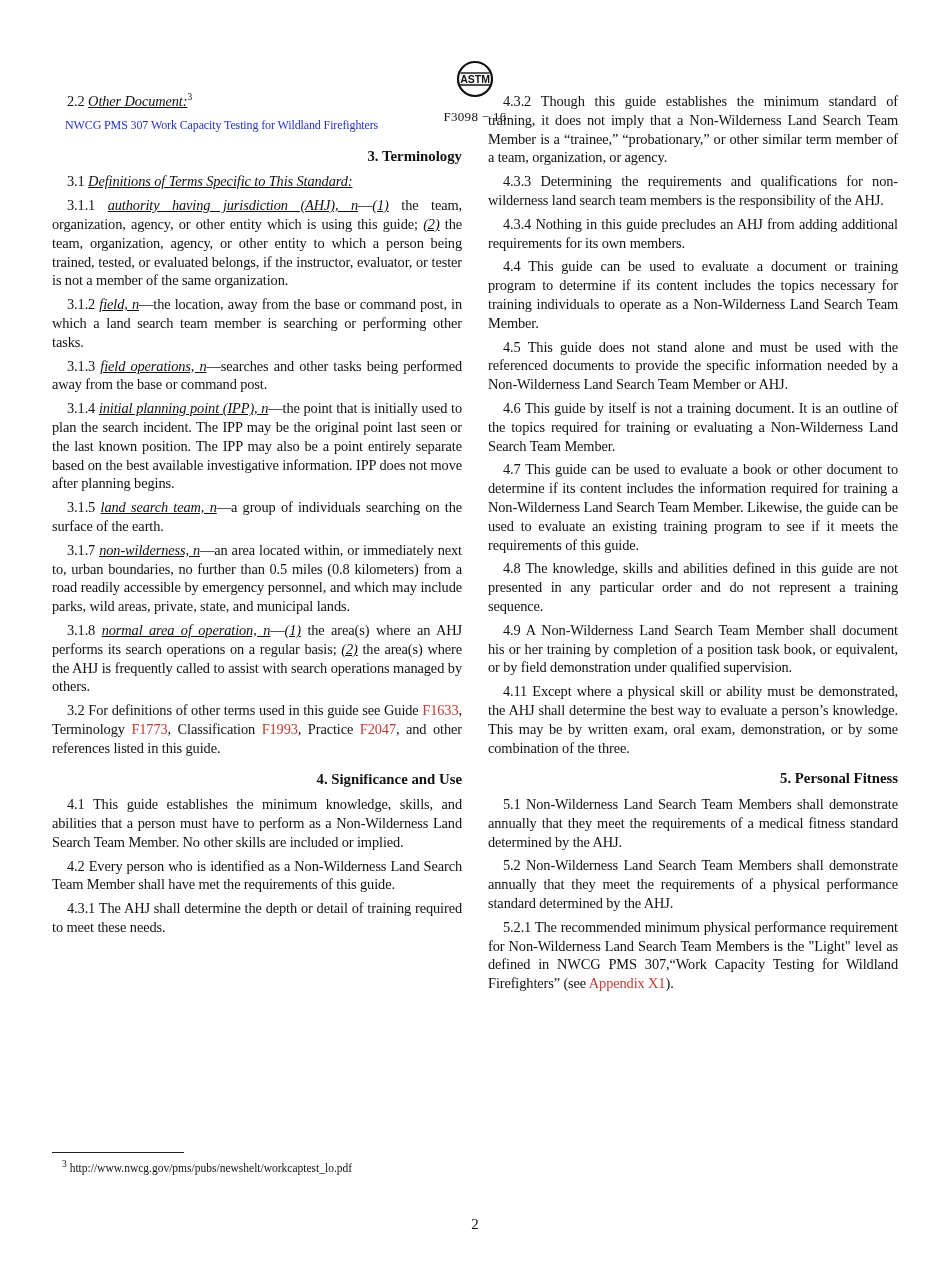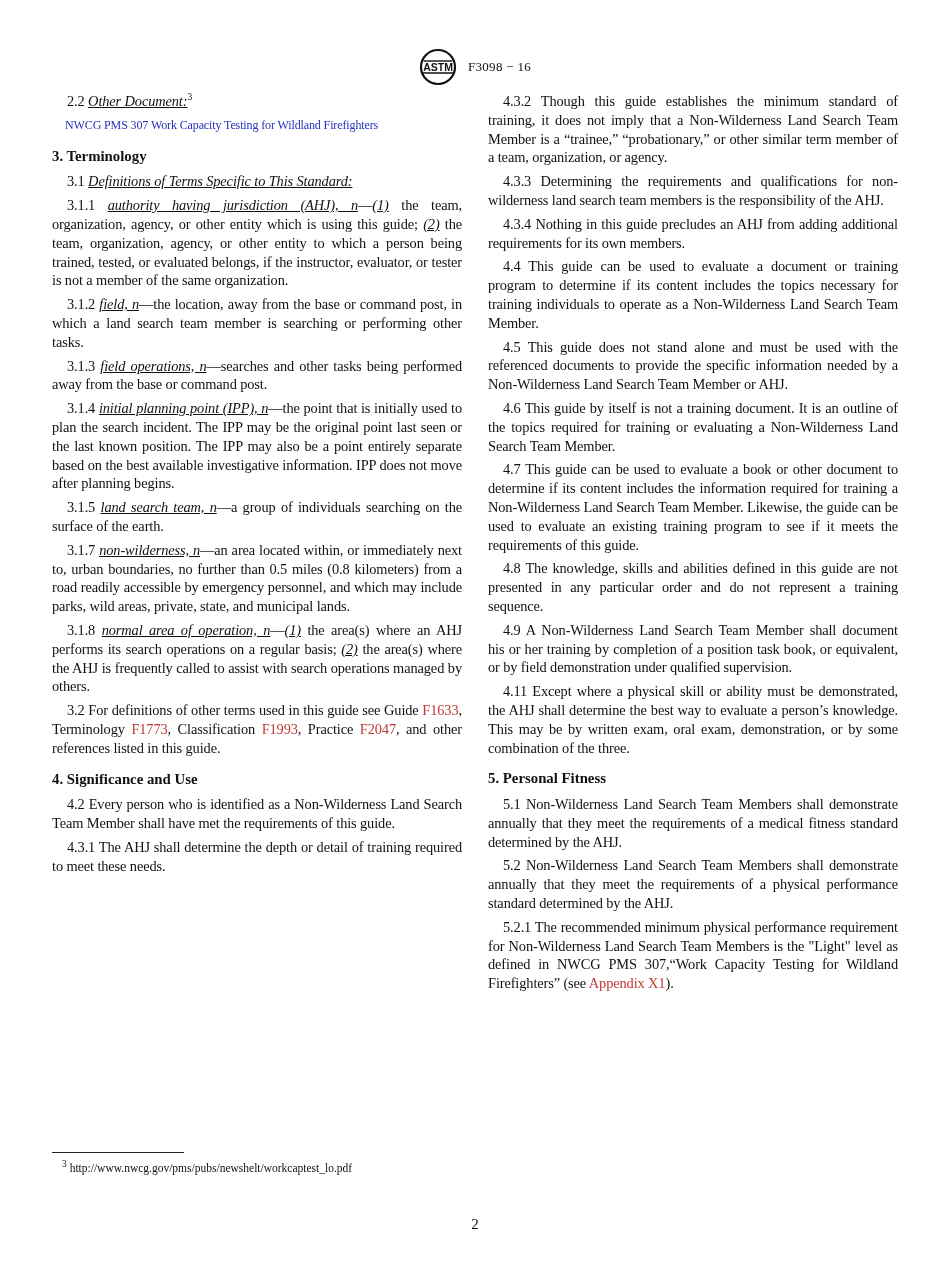--- a/index.html
+++ b/index.html
@@ -11,25 +11,26 @@
     margin: 0 auto;
     background: var(--page-bg, #ffffff);
     color: var(--text-color, #111111);
     font-family: "Liberation Serif", "DejaVu Serif", serif;
     overflow: hidden;
   }
 
   
   .doc-header {
     position: absolute;
-    top: 48px; left: 0; right: 0;
+    top: 60px; left: 0; right: 0;
     display: flex;
     justify-content: center;
     align-items: center;
     gap: 11px;
+    flex-direction: column;
   }
   .logo-wrap { display: inline-flex; align-items: center; }
   .doc-number {
     font-weight: normal;
     font-size: 13px;
     letter-spacing: 0.3px;
   }
 
   
   .columns {
@@ -59,20 +60,21 @@
     text-indent: -17px;
     margin-bottom: 5px;
     letter-spacing: -0.12px;
   }
   .sec-heading {
     font-size: 14.8px;
     line-height: 18.8px;
     font-weight: bold;
     margin: 12px 0 7px 0;
     text-indent: 0;
+    text-align: right;
   }
 
   .s-i { font-style: italic; text-decoration: underline; }
   .s-link { color: var(--link-blue, #2531BE); cursor: pointer; }
   .s-ref { color: var(--ref-red, #BE3A34); cursor: pointer; }
   sup { font-size: 9.5px; vertical-align: super; line-height: 0; }
 
   
   .footnote-area {
     position: absolute;
@@ -125,20 +127,21 @@
         <p class="para"><span>3.1 </span><span class="s-i">Definitions of Terms Specific to This Standard:</span></p>
         <p class="para"><span>3.1.1 </span><span class="s-i">authority having jurisdiction (AHJ), n</span><span>—</span><span class="s-i">(1)</span><span> the team, organization, agency, or other entity which is using this guide; </span><span class="s-i">(2)</span><span> the team, organization, agency, or other entity to which a person being trained, tested, or evaluated belongs, if the instructor, evaluator, or tester is not a member of the same organization.</span></p>
         <p class="para"><span>3.1.2 </span><span class="s-i">field, n</span><span>—the location, away from the base or command post, in which a land search team member is searching or performing other tasks.</span></p>
         <p class="para"><span>3.1.3 </span><span class="s-i">field operations, n</span><span>—searches and other tasks being performed away from the base or command post.</span></p>
         <p class="para"><span>3.1.4 </span><span class="s-i">initial planning point (IPP), n</span><span>—the point that is initially used to plan the search incident. The IPP may be the original point last seen or the last known position. The IPP may also be a point entirely separate based on the best available investigative information. IPP does not move after planning begins.</span></p>
         <p class="para"><span>3.1.5 </span><span class="s-i">land search team, n</span><span>—a group of individuals searching on the surface of the earth.</span></p>
         <p class="para"><span>3.1.7 </span><span class="s-i">non-wilderness, n</span><span>—an area located within, or immediately next to, urban boundaries, no further than 0.5 miles (0.8 kilometers) from a road readily accessible by emergency personnel, and which may include parks, wild areas, private, state, and municipal lands.</span></p>
         <p class="para"><span>3.1.8 </span><span class="s-i">normal area of operation, n</span><span>—</span><span class="s-i">(1)</span><span> the area(s) where an AHJ performs its search operations on a regular basis; </span><span class="s-i">(2)</span><span> the area(s) where the AHJ is frequently called to assist with search operations managed by others.</span></p>
         <p class="para"><span>3.2 For definitions of other terms used in this guide see Guide </span><span class="s-ref">F1633</span><span>, Terminology </span><span class="s-ref">F1773</span><span>, Classification </span><span class="s-ref">F1993</span><span>, Practice </span><span class="s-ref">F2047</span><span>, and other references listed in this guide.</span></p>
         <h2 class="sec-heading"><span>4. Significance and Use</span></h2>
+        <p class="para"><span>4.1 This guide establishes the minimum knowledge, skills, and abilities that a person must have to perform as a Non-Wilderness Land Search Team Member. No other skills are included or implied.</span></p>
         <p class="para"><span>4.2 Every person who is identified as a Non-Wilderness Land Search Team Member shall have met the requirements of this guide.</span></p>
         <p class="para"><span>4.3.1 The AHJ shall determine the depth or detail of training required to meet these needs.</span></p>
       </div>
     <div class="col" id="col-right">
         <p class="para"><span>4.3.2 Though this guide establishes the minimum standard of training, it does not imply that a Non-Wilderness Land Search Team Member is a “trainee,” “probationary,” or other similar term member of a team, organization, or agency.</span></p>
         <p class="para"><span>4.3.3 Determining the requirements and qualifications for non-wilderness land search team members is the responsibility of the AHJ.</span></p>
         <p class="para"><span>4.3.4 Nothing in this guide precludes an AHJ from adding additional requirements for its own members.</span></p>
         <p class="para"><span>4.4 This guide can be used to evaluate a document or training program to determine if its content includes the topics necessary for training individuals to operate as a Non-Wilderness Land Search Team Member.</span></p>
         <p class="para"><span>4.5 This guide does not stand alone and must be used with the referenced documents to provide the specific information needed by a Non-Wilderness Land Search Team Member or AHJ.</span></p>
         <p class="para"><span>4.6 This guide by itself is not a training document. It is an outline of the topics required for training or evaluating a Non-Wilderness Land Search Team Member.</span></p>

